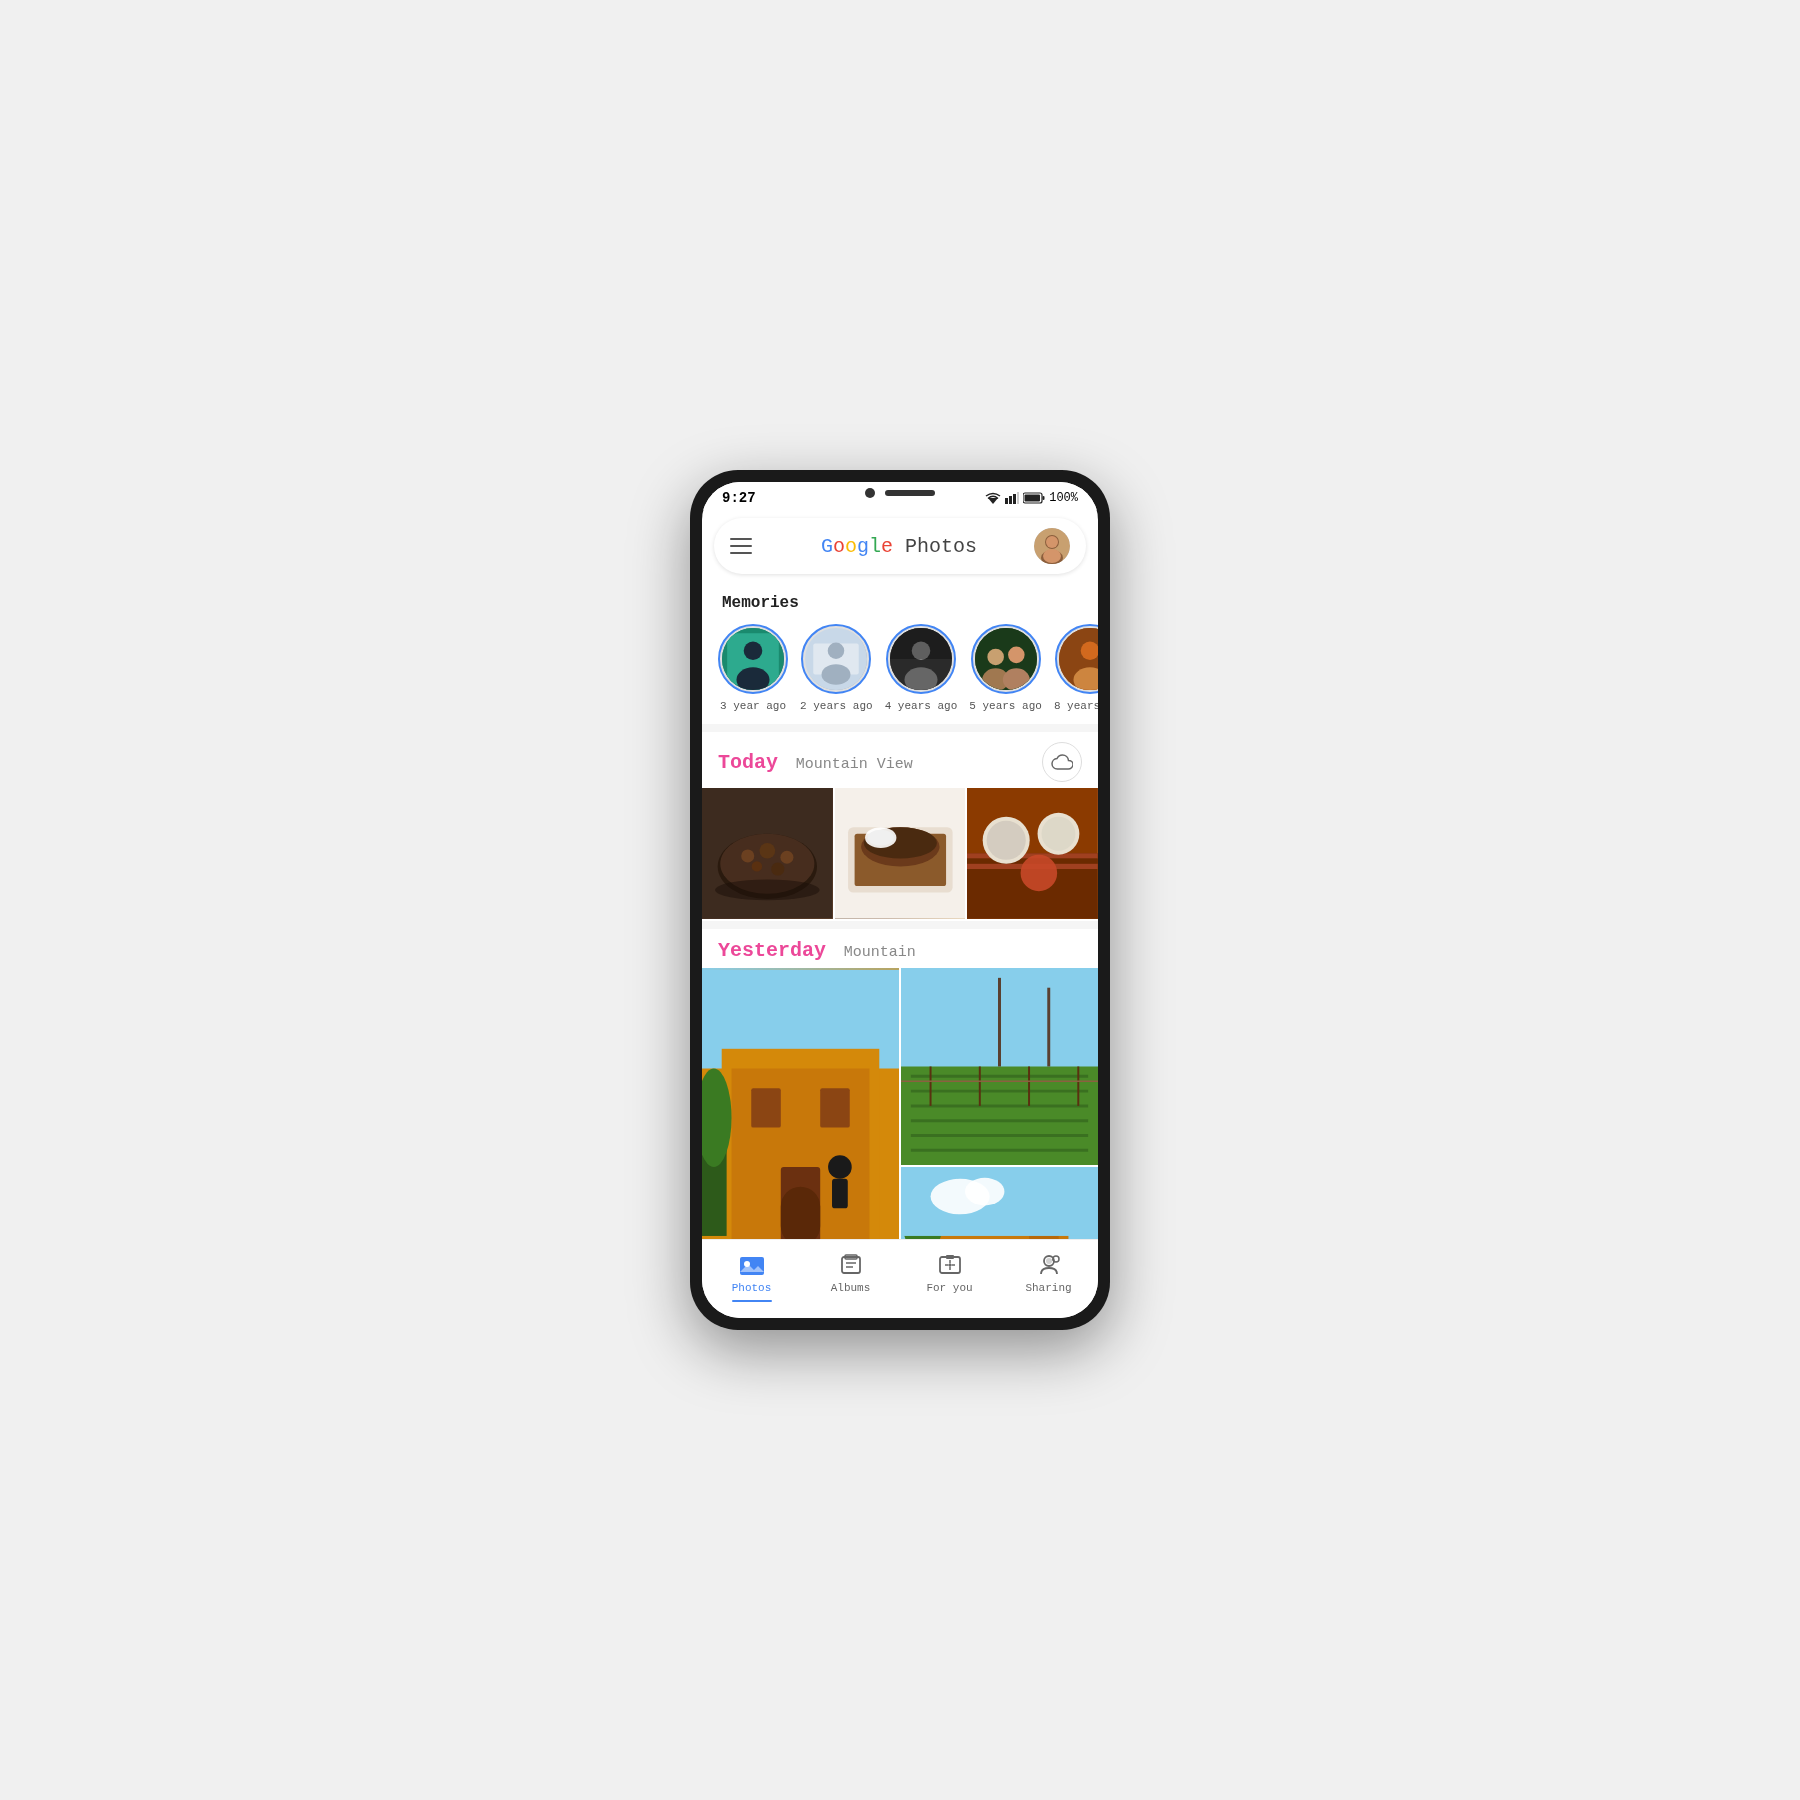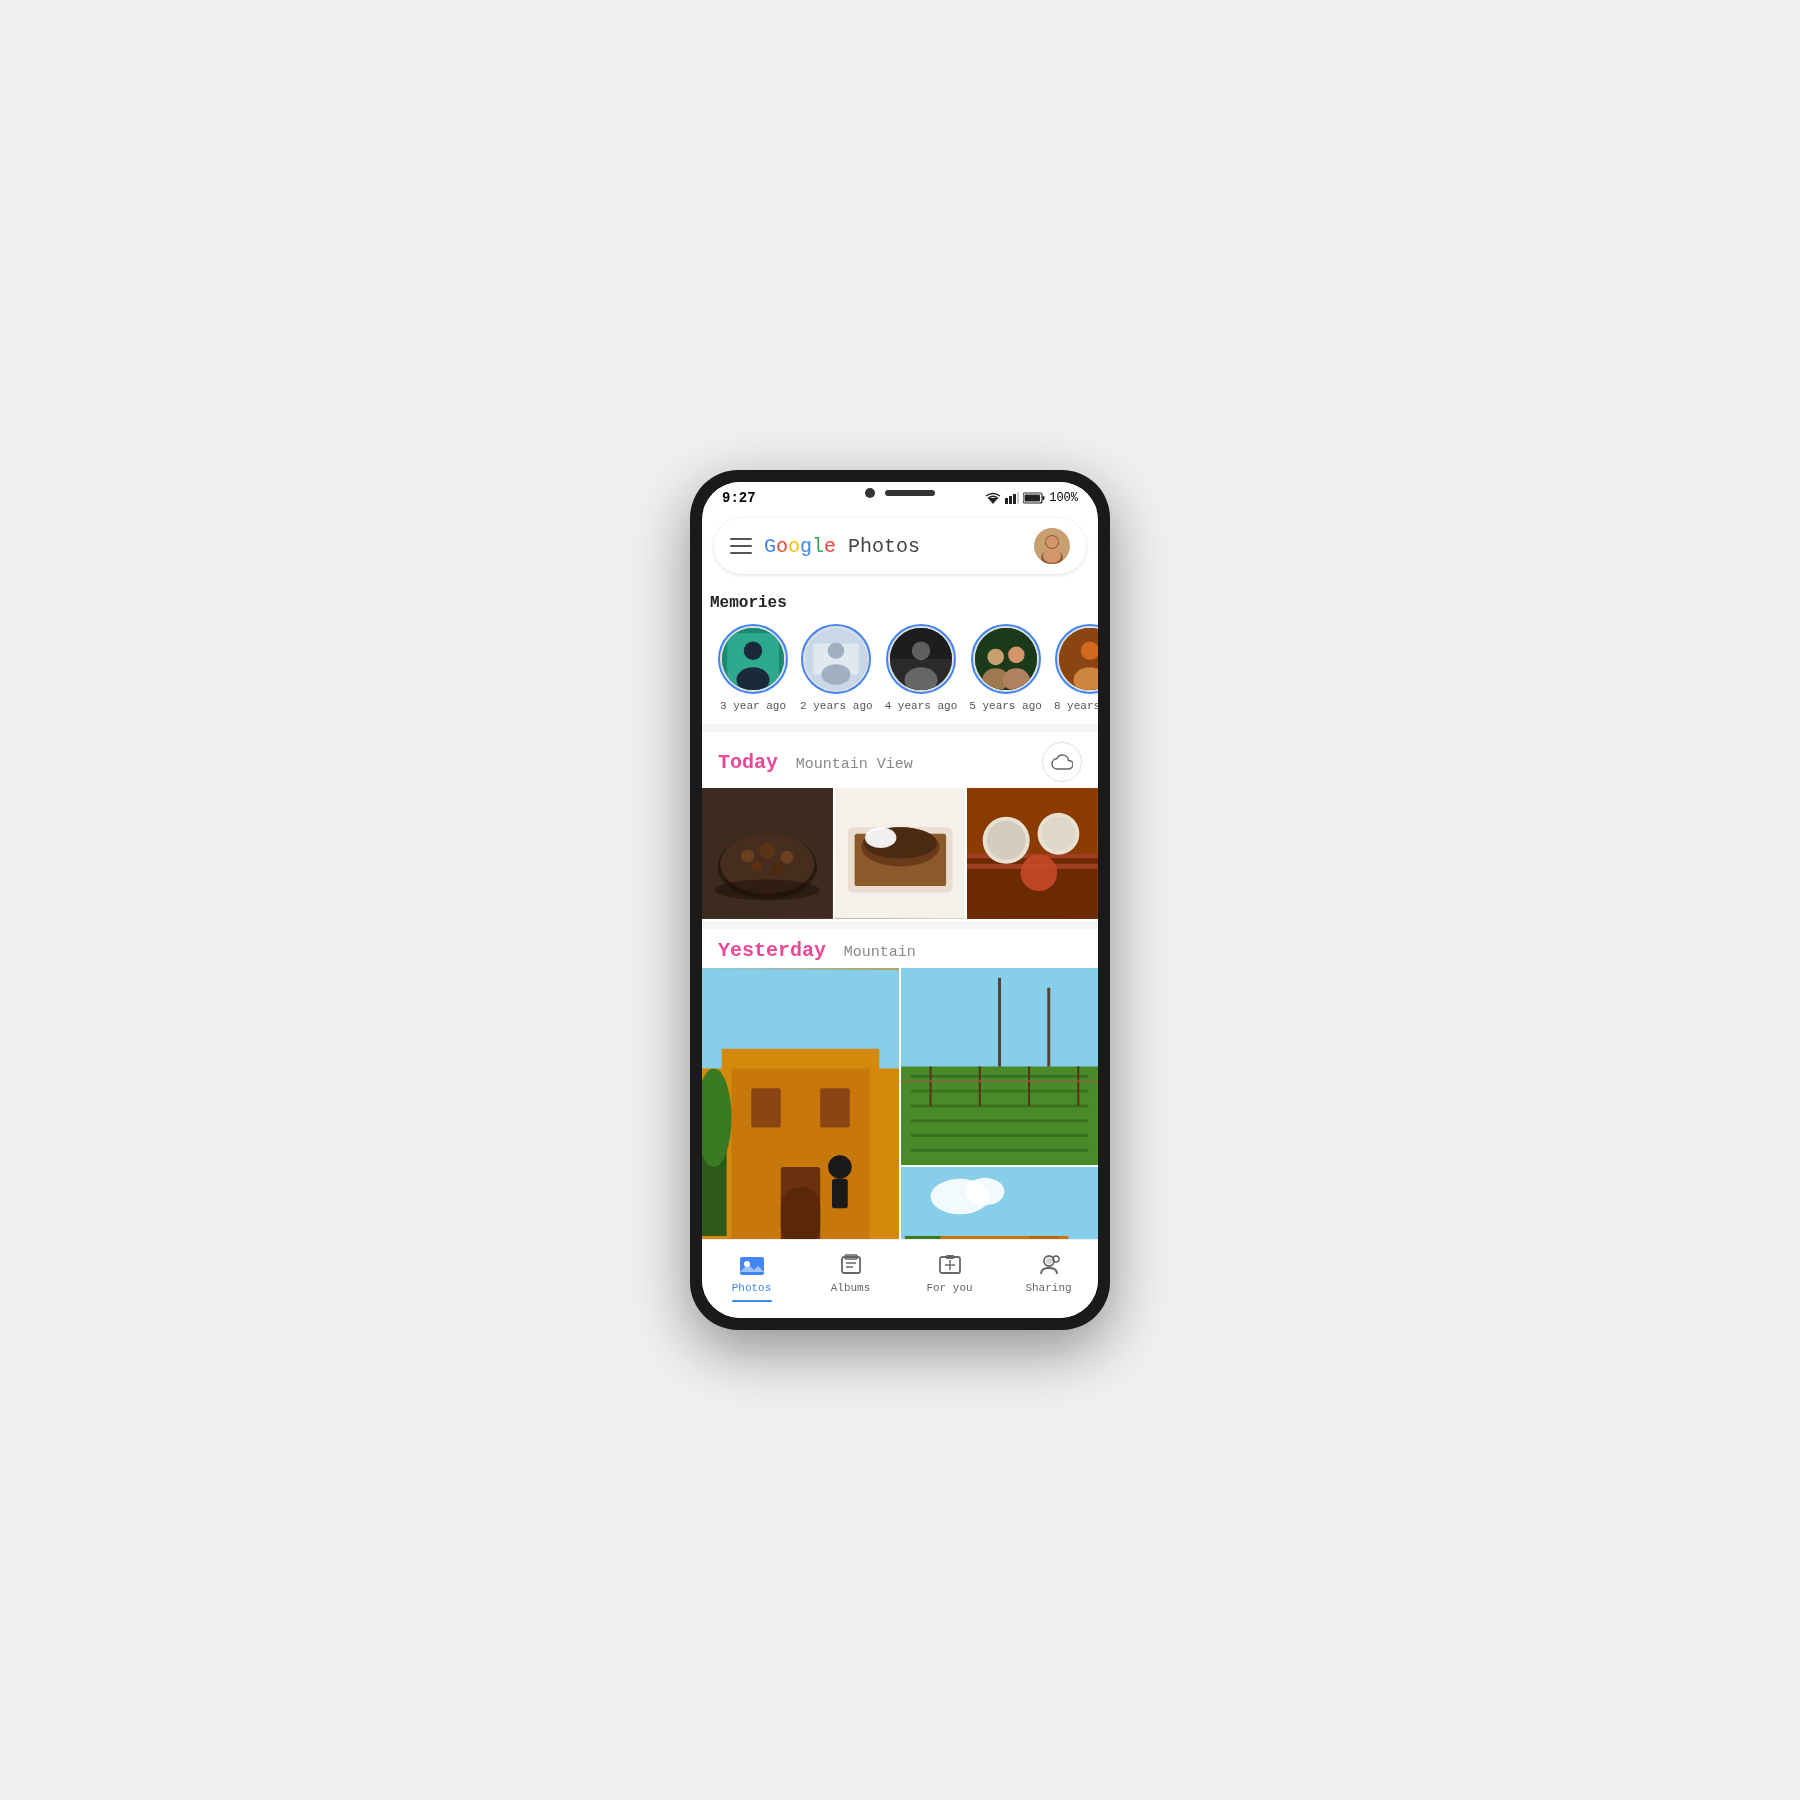--- a/index.html
+++ b/index.html
@@ -101,21 +101,21 @@
 
     .hamburger-icon span {
       display: block;
       height: 2px;
       background: #555;
       border-radius: 2px;
     }
 
     .logo-text {
       flex: 1;
-      text-align: left;
+      text-align: center;
       font-size: 20px;
       font-weight: 400;
     }
 
     .logo-google {
       font-weight: 400;
     }
     .logo-g { color: #4285F4; }
     .logo-o1 { color: #EA4335; }
     .logo-o2 { color: #FBBC04; }
@@ -137,21 +137,21 @@
     .avatar-circle svg {
       width: 100%;
       height: 100%;
     }
 
     
     .section-label {
       font-size: 16px;
       font-weight: 600;
       color: #222;
-      padding: 12px 8px 8px;
+      padding: 12px 20px 8px;
     }
 
     .memories-scroll {
       display: flex;
       gap: 12px;
       padding: 4px 16px 12px;
       overflow-x: auto;
       scrollbar-width: none;
     }
     .memories-scroll::-webkit-scrollbar { display: none; }

